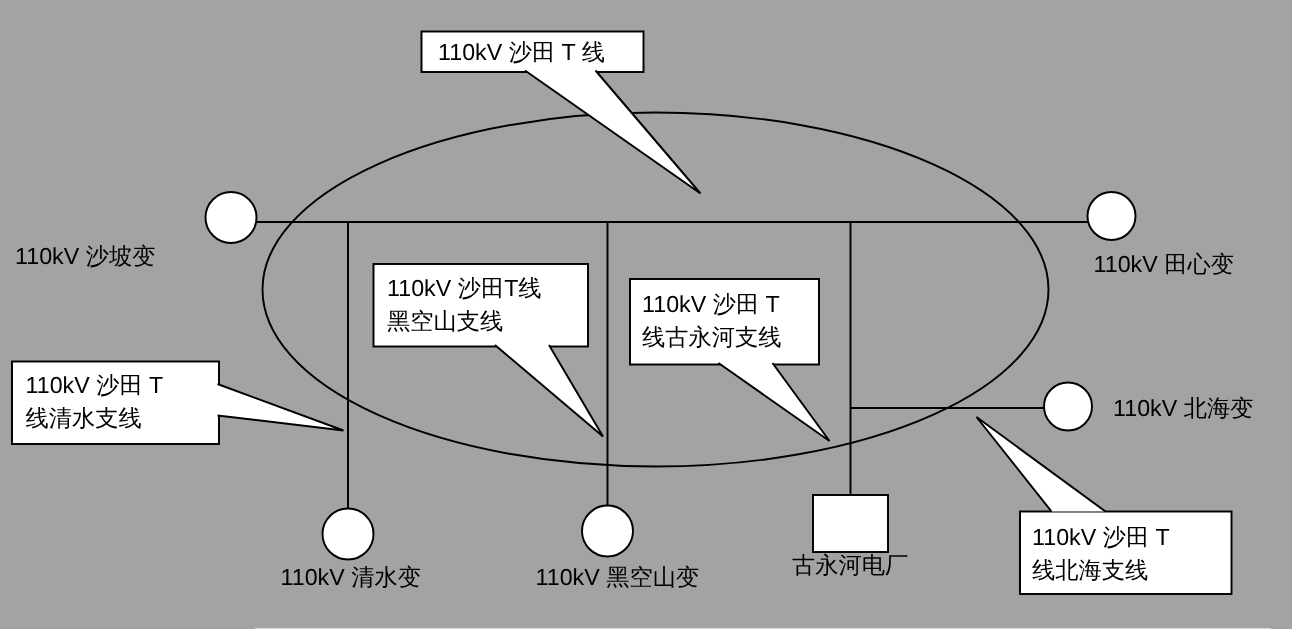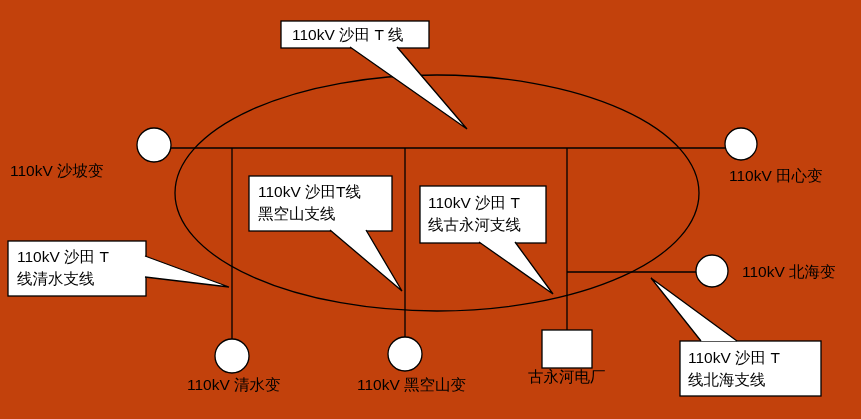--- a/index.html
+++ b/index.html
@@ -4,21 +4,21 @@
 <style>
   html, body {
     margin: 0;
     padding: 0;
     background: #ffffff;
   }
   .canvas {
     position: relative;
     width: 861px;
     height: 419px;
-    background: #c2410c;
+    background: #a3a3a3;
     font-family: "Liberation Sans", sans-serif;
   }
   svg {
     display: block;
     position: absolute;
     left: 0;
     top: 0;
   }
   .shape {
     fill: none;

